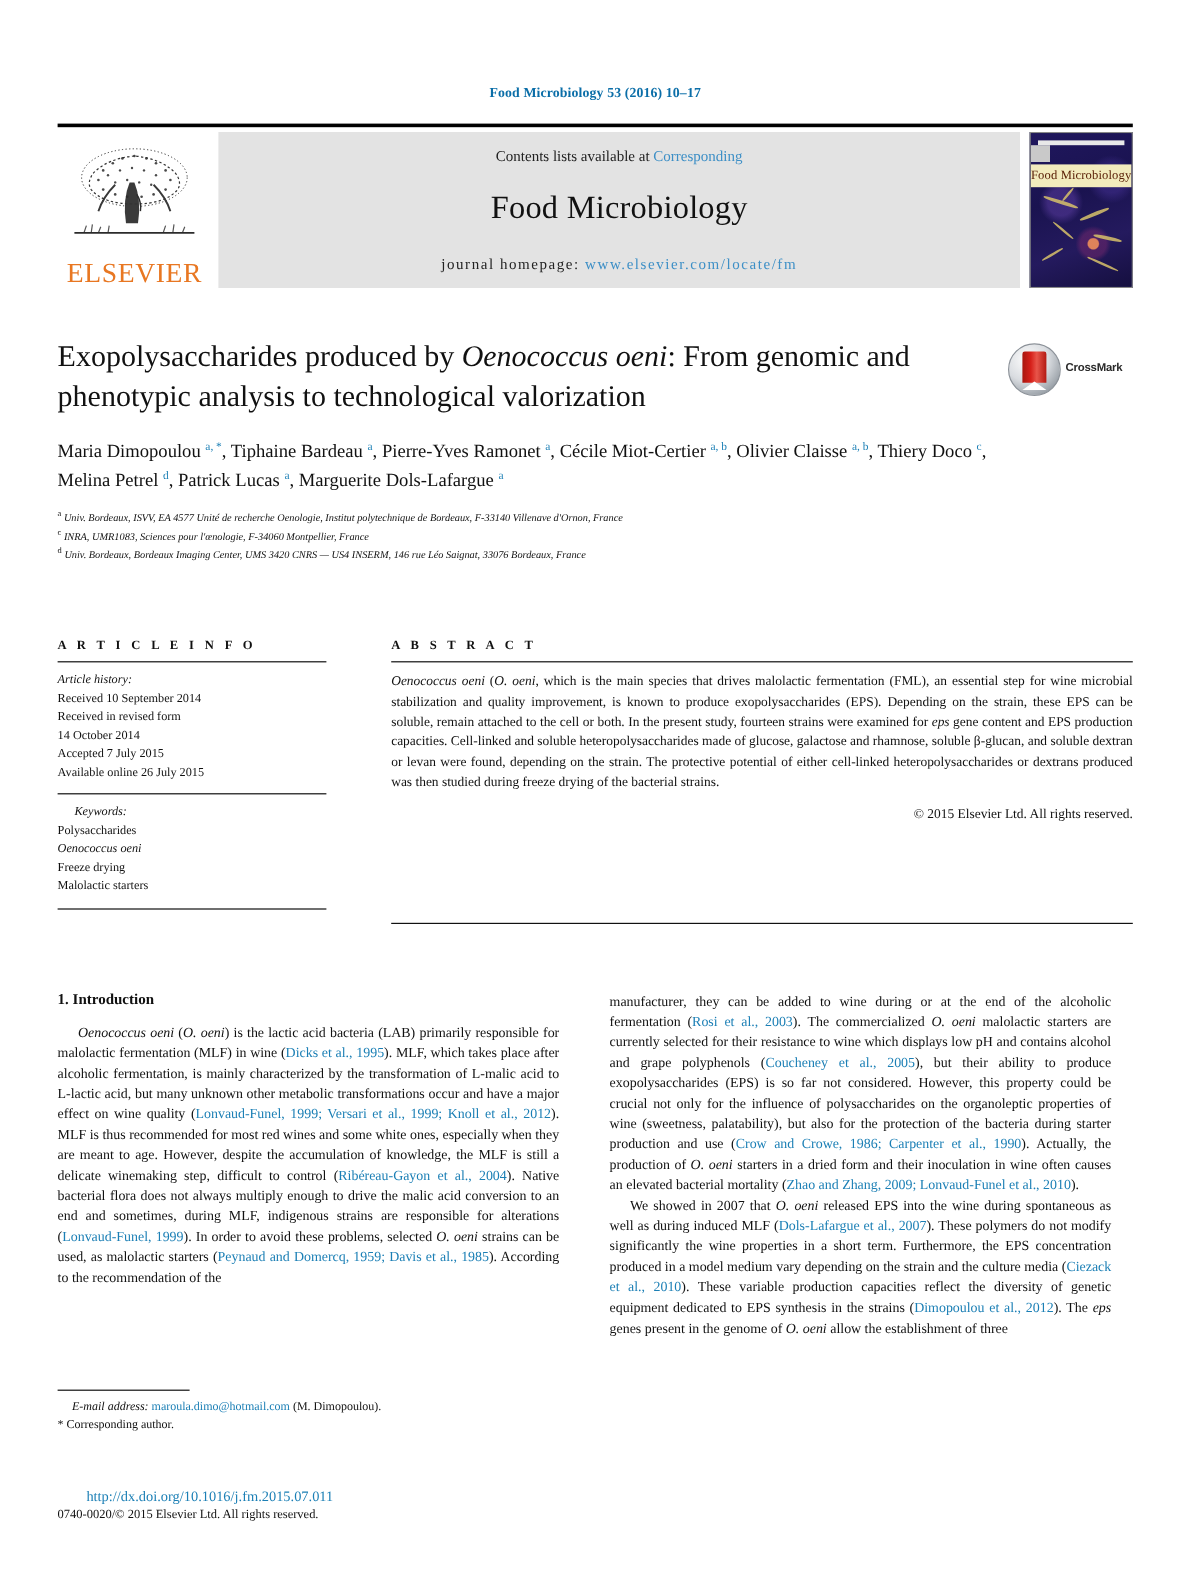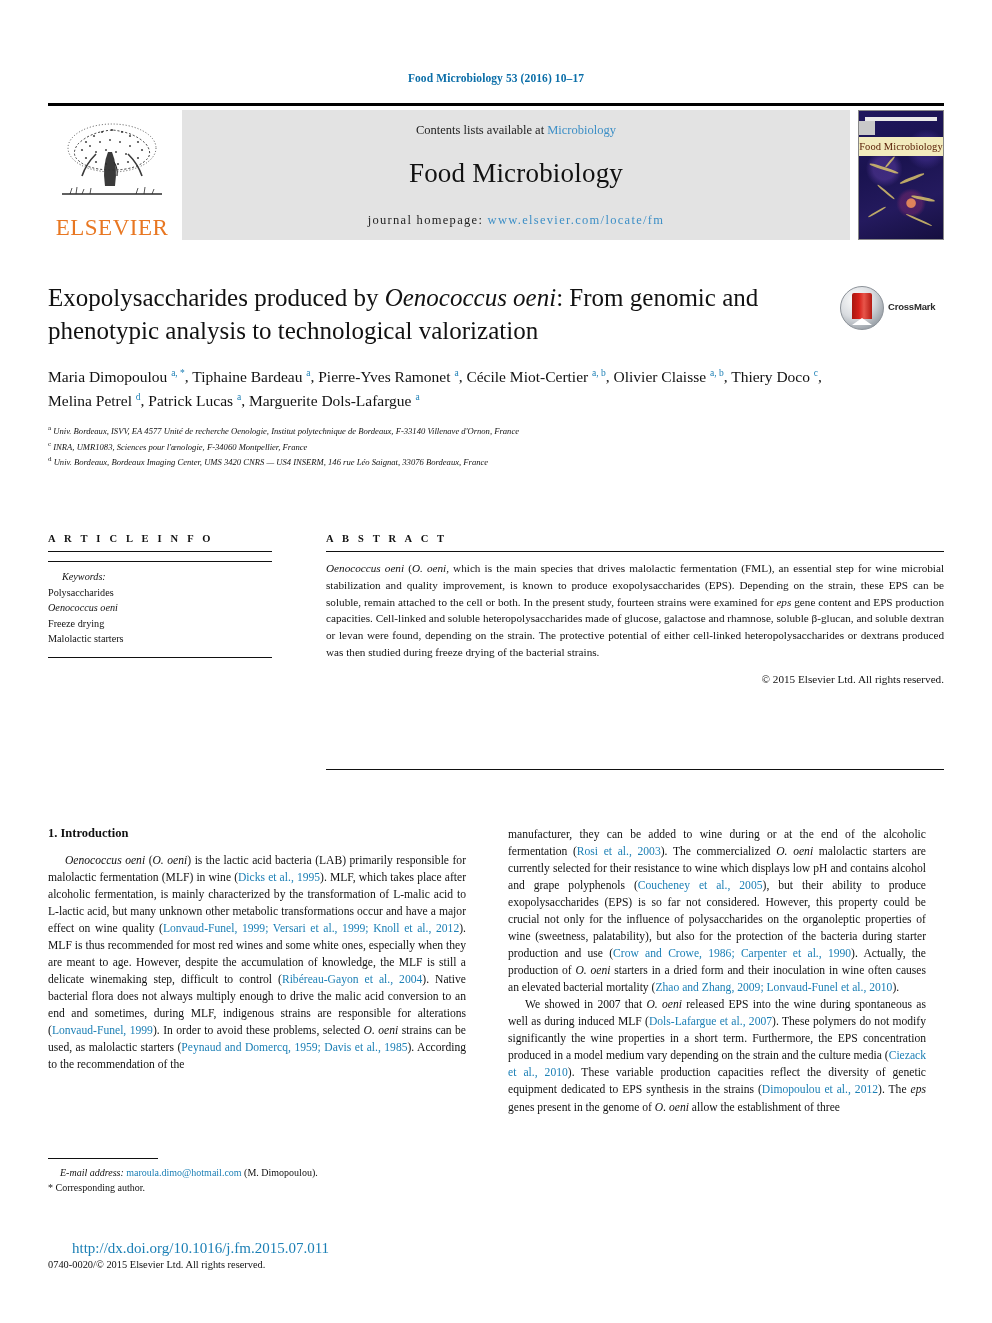--- a/index.html
+++ b/index.html
@@ -277,21 +277,21 @@
     left: 48px; top: 1158px;
     width: 418px;
   }
   .fn-rule { width: 110px; border-top: 1px solid #111; margin-bottom: 6px; }
   .fn-line { font-size: 10px; line-height: 1.5; color: #111; }
   .fn-line .star { font-size: 10px; }
   .fn-email-lbl { font-style: italic; }
   .fn-link { color: #1b7fb5; }
 
   .pub-info { position: absolute; left: 48px; top: 1240px; width: 430px; }
-  .doi-link { font-size: 15px; color: #1b7fb5; padding-left: 24px; }
+  .doi-link { font-size: 12px; color: #1b7fb5; padding-left: 24px; }
   .issn { font-size: 10.4px; color: #111; margin-top: 2px; }
 </style>
 </head>
 <body>
 
 <div class="page">
 
   <div class="running-head">Food Microbiology 53 (2016) 10–17</div>
 
   <div class="masthead">
@@ -338,21 +338,21 @@
               </g>
               <path d="M58 44 q4 6 3 14" stroke="#2b2b2b" stroke-width="1.2" fill="none"></path>
             </g>
           </svg>
         </div>
         <div class="elsevier-word">ELSEVIER</div>
       </div>
 
       <div class="banner">
         <div class="banner-contents">
-          <span>Contents lists available at </span><span class="sciencedirect">Microbiology</span>
+          <span>Contents lists available at </span><span class="sciencedirect">Corresponding</span>
         </div>
         <div class="banner-title">Food Microbiology</div>
         <div class="banner-homepage">
           <span>journal homepage: </span><span class="url">www.elsevier.com/locate/fm</span>
         </div>
       </div>
 
       <div class="cover-thumb">
         <div class="cover-sky"></div>
         <div class="cover-streak" style="left:10px;  top:56px;  width:30px; height:3px; transform:rotate(18deg);"></div>
@@ -388,20 +388,30 @@
         <div class="affil"><sup>c</sup> INRA, UMR1083, Sciences pour l'œnologie, F-34060 Montpellier, France</div>
         <div class="affil"><sup>d</sup> Univ. Bordeaux, Bordeaux Imaging Center, UMS 3420 CNRS — US4 INSERM, 146 rue Léo Saignat, 33076 Bordeaux, France</div>
       </div>
   </div>
 
   <div class="info-abstract">
 
     <div class="info-col">
       <div class="ia-head">A R T I C L E  I N F O</div>
       <div class="info-rule"></div>
+      <div class="info-body">
+        <span class="lbl">Article history:</span>
+        <div>
+            <div>Received 10 September 2014</div>
+            <div>Received in revised form</div>
+            <div>14 October 2014</div>
+            <div>Accepted 7 July 2015</div>
+            <div>Available online 26 July 2015</div>
+          </div>
+      </div>
       <div class="kw-rule"></div>
       <div class="kw-body">
         <span class="lbl">Keywords:</span>
         <div>
             <div>Polysaccharides</div>
             <div class="ital">Oenococcus oeni</div>
             <div>Freeze drying</div>
             <div>Malolactic starters</div>
           </div>
       </div>

